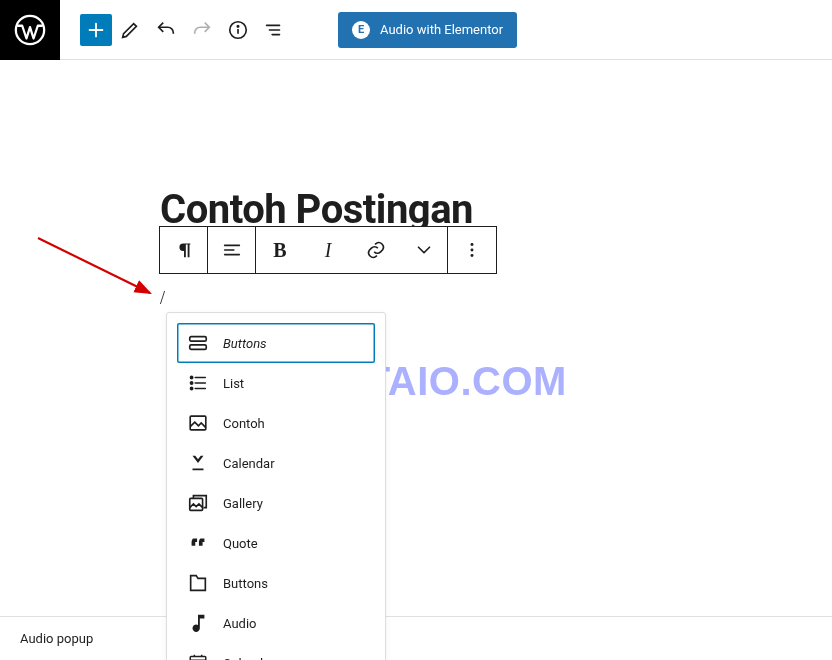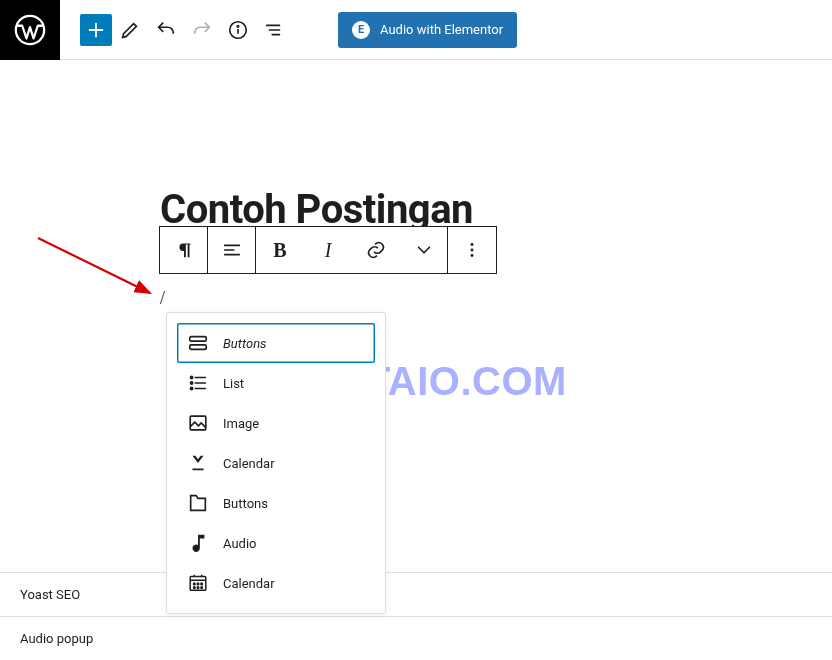--- a/index.html
+++ b/index.html
@@ -336,29 +336,47 @@
       </span>
       <span>List</span>
     </div>
     <div class="pop-item">
       <span class="pi-icon">
         <svg viewBox="0 0 24 24" fill="none" stroke="currentColor" stroke-width="1.8">
           <rect x="3.5" y="4.5" width="17" height="15" rx="1"></rect>
           <path d="M3.5 16l5-5 4 4 3-3 5 5"></path>
         </svg>
       </span>
-      <span>Image</span>
+      <span>Contoh</span>
     </div>
     <div class="pop-item">
       <span class="pi-icon">
         <svg viewBox="0 0 24 24" fill="currentColor">
           <path d="M6 4l6 8 6-8h-3l-3 4-3-4H6zm0 16h12v-2H6v2z"></path>
         </svg>
       </span>
       <span>Calendar</span>
+    </div>
+    <div class="pop-item">
+      <span class="pi-icon">
+        <svg viewBox="0 0 24 24" fill="none" stroke="currentColor" stroke-width="1.8">
+          <rect x="3" y="7" width="14" height="13" rx="1"></rect>
+          <path d="M7 7V4h14v13h-3"></path>
+          <path d="M3 17l4-4 3 3 3-3 4 4"></path>
+        </svg>
+      </span>
+      <span>Gallery</span>
+    </div>
+    <div class="pop-item">
+      <span class="pi-icon">
+        <svg viewBox="0 0 24 24" fill="currentColor">
+          <path d="M7 7h4v4H9v4H5v-4c0-2 1-4 2-4zm8 0h4v4h-2v4h-4v-4c0-2 1-4 2-4z"></path>
+        </svg>
+      </span>
+      <span>Quote</span>
     </div>
     <div class="pop-item">
       <span class="pi-icon">
         <svg viewBox="0 0 24 24" fill="none" stroke="currentColor" stroke-width="1.8">
           <path d="M4 4h6l2 3h8v13H4z"></path>
         </svg>
       </span>
       <span>Buttons</span>
     </div>
     <div class="pop-item">
@@ -384,18 +402,15 @@
       </span>
       <span>Calendar</span>
     </div>
   </div>
 
   <div class="watermark">KATAIO.COM</div>
 </div>
 
 <div class="bottom">
   <div class="panel">
-    <span>Yoast SEO</span>
-  </div>
-  <div class="panel">
     <span>Audio popup</span>
   </div>
 </div>
 
 </body></html>

